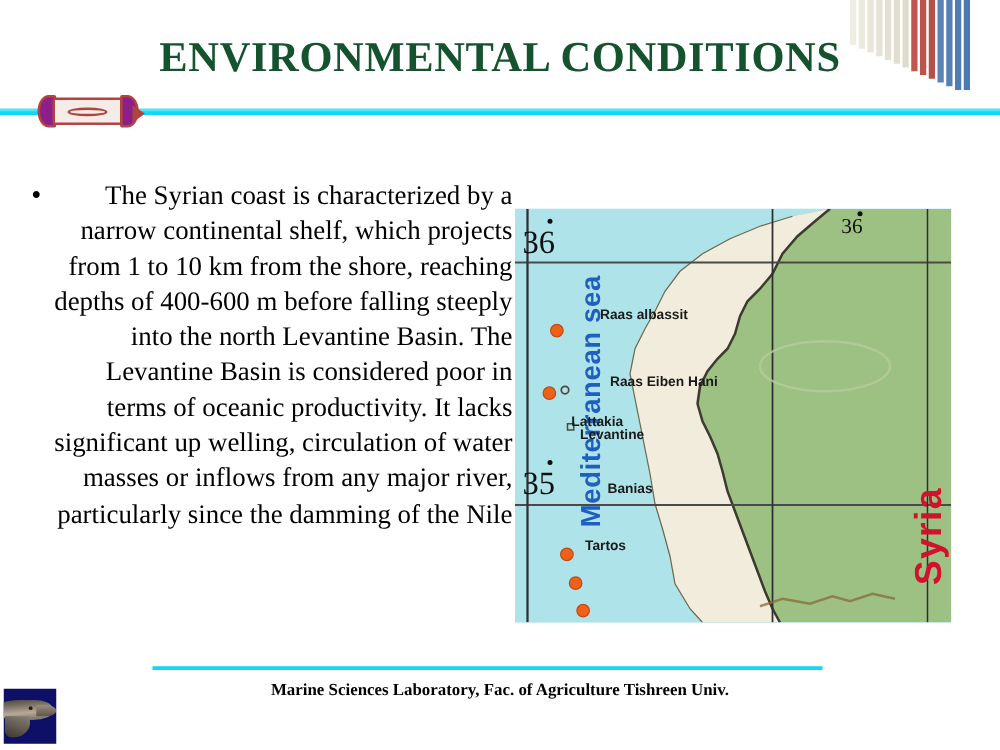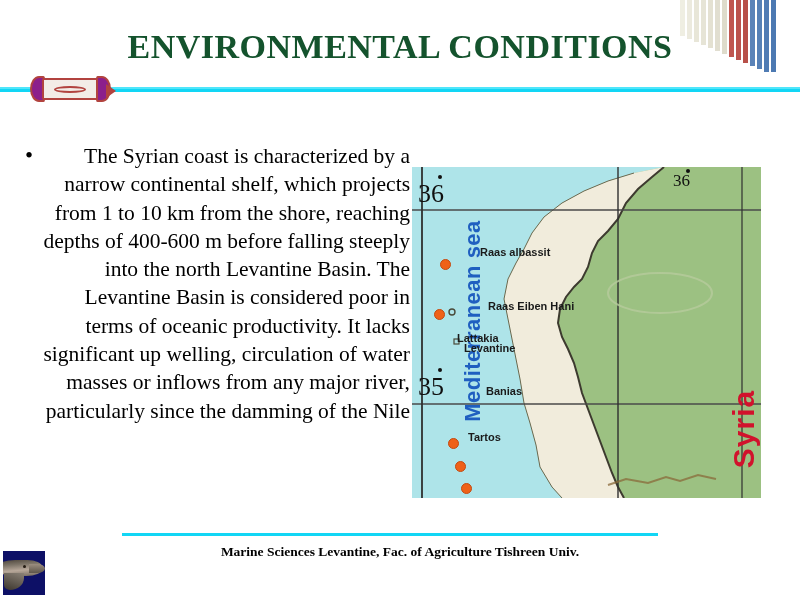--- a/index.html
+++ b/index.html
@@ -337,21 +337,21 @@
 
     <div class="dot" style="left: 28px; top: 92px; background: rgb(239, 97, 24);"></div>
     <div class="dot" style="left: 22px; top: 142px; background: rgb(239, 97, 24);"></div>
     <div class="dot" style="left: 36px; top: 271px; background: rgb(239, 97, 24);"></div>
     <div class="dot" style="left: 43px; top: 294px; background: rgb(239, 97, 24);"></div>
     <div class="dot" style="left: 49px; top: 316px; background: rgb(239, 97, 24);"></div>
   </div>
 
   <div id="footer-rule"></div>
   <div id="footer-text">
-    <div>Marine Sciences Levantine, Fac. of Agriculture Tishreen Univ.</div>
+    <div>Marine Sciences Laboratory, Fac. of Agriculture Tishreen Univ.</div>
   </div>
 
   <div id="fish-logo">
     <div class="fish-body"></div>
     <div class="fish-snout"></div>
     <div class="fish-fin"></div>
     <div class="fish-eye"></div>
   </div>
 
 </div>

